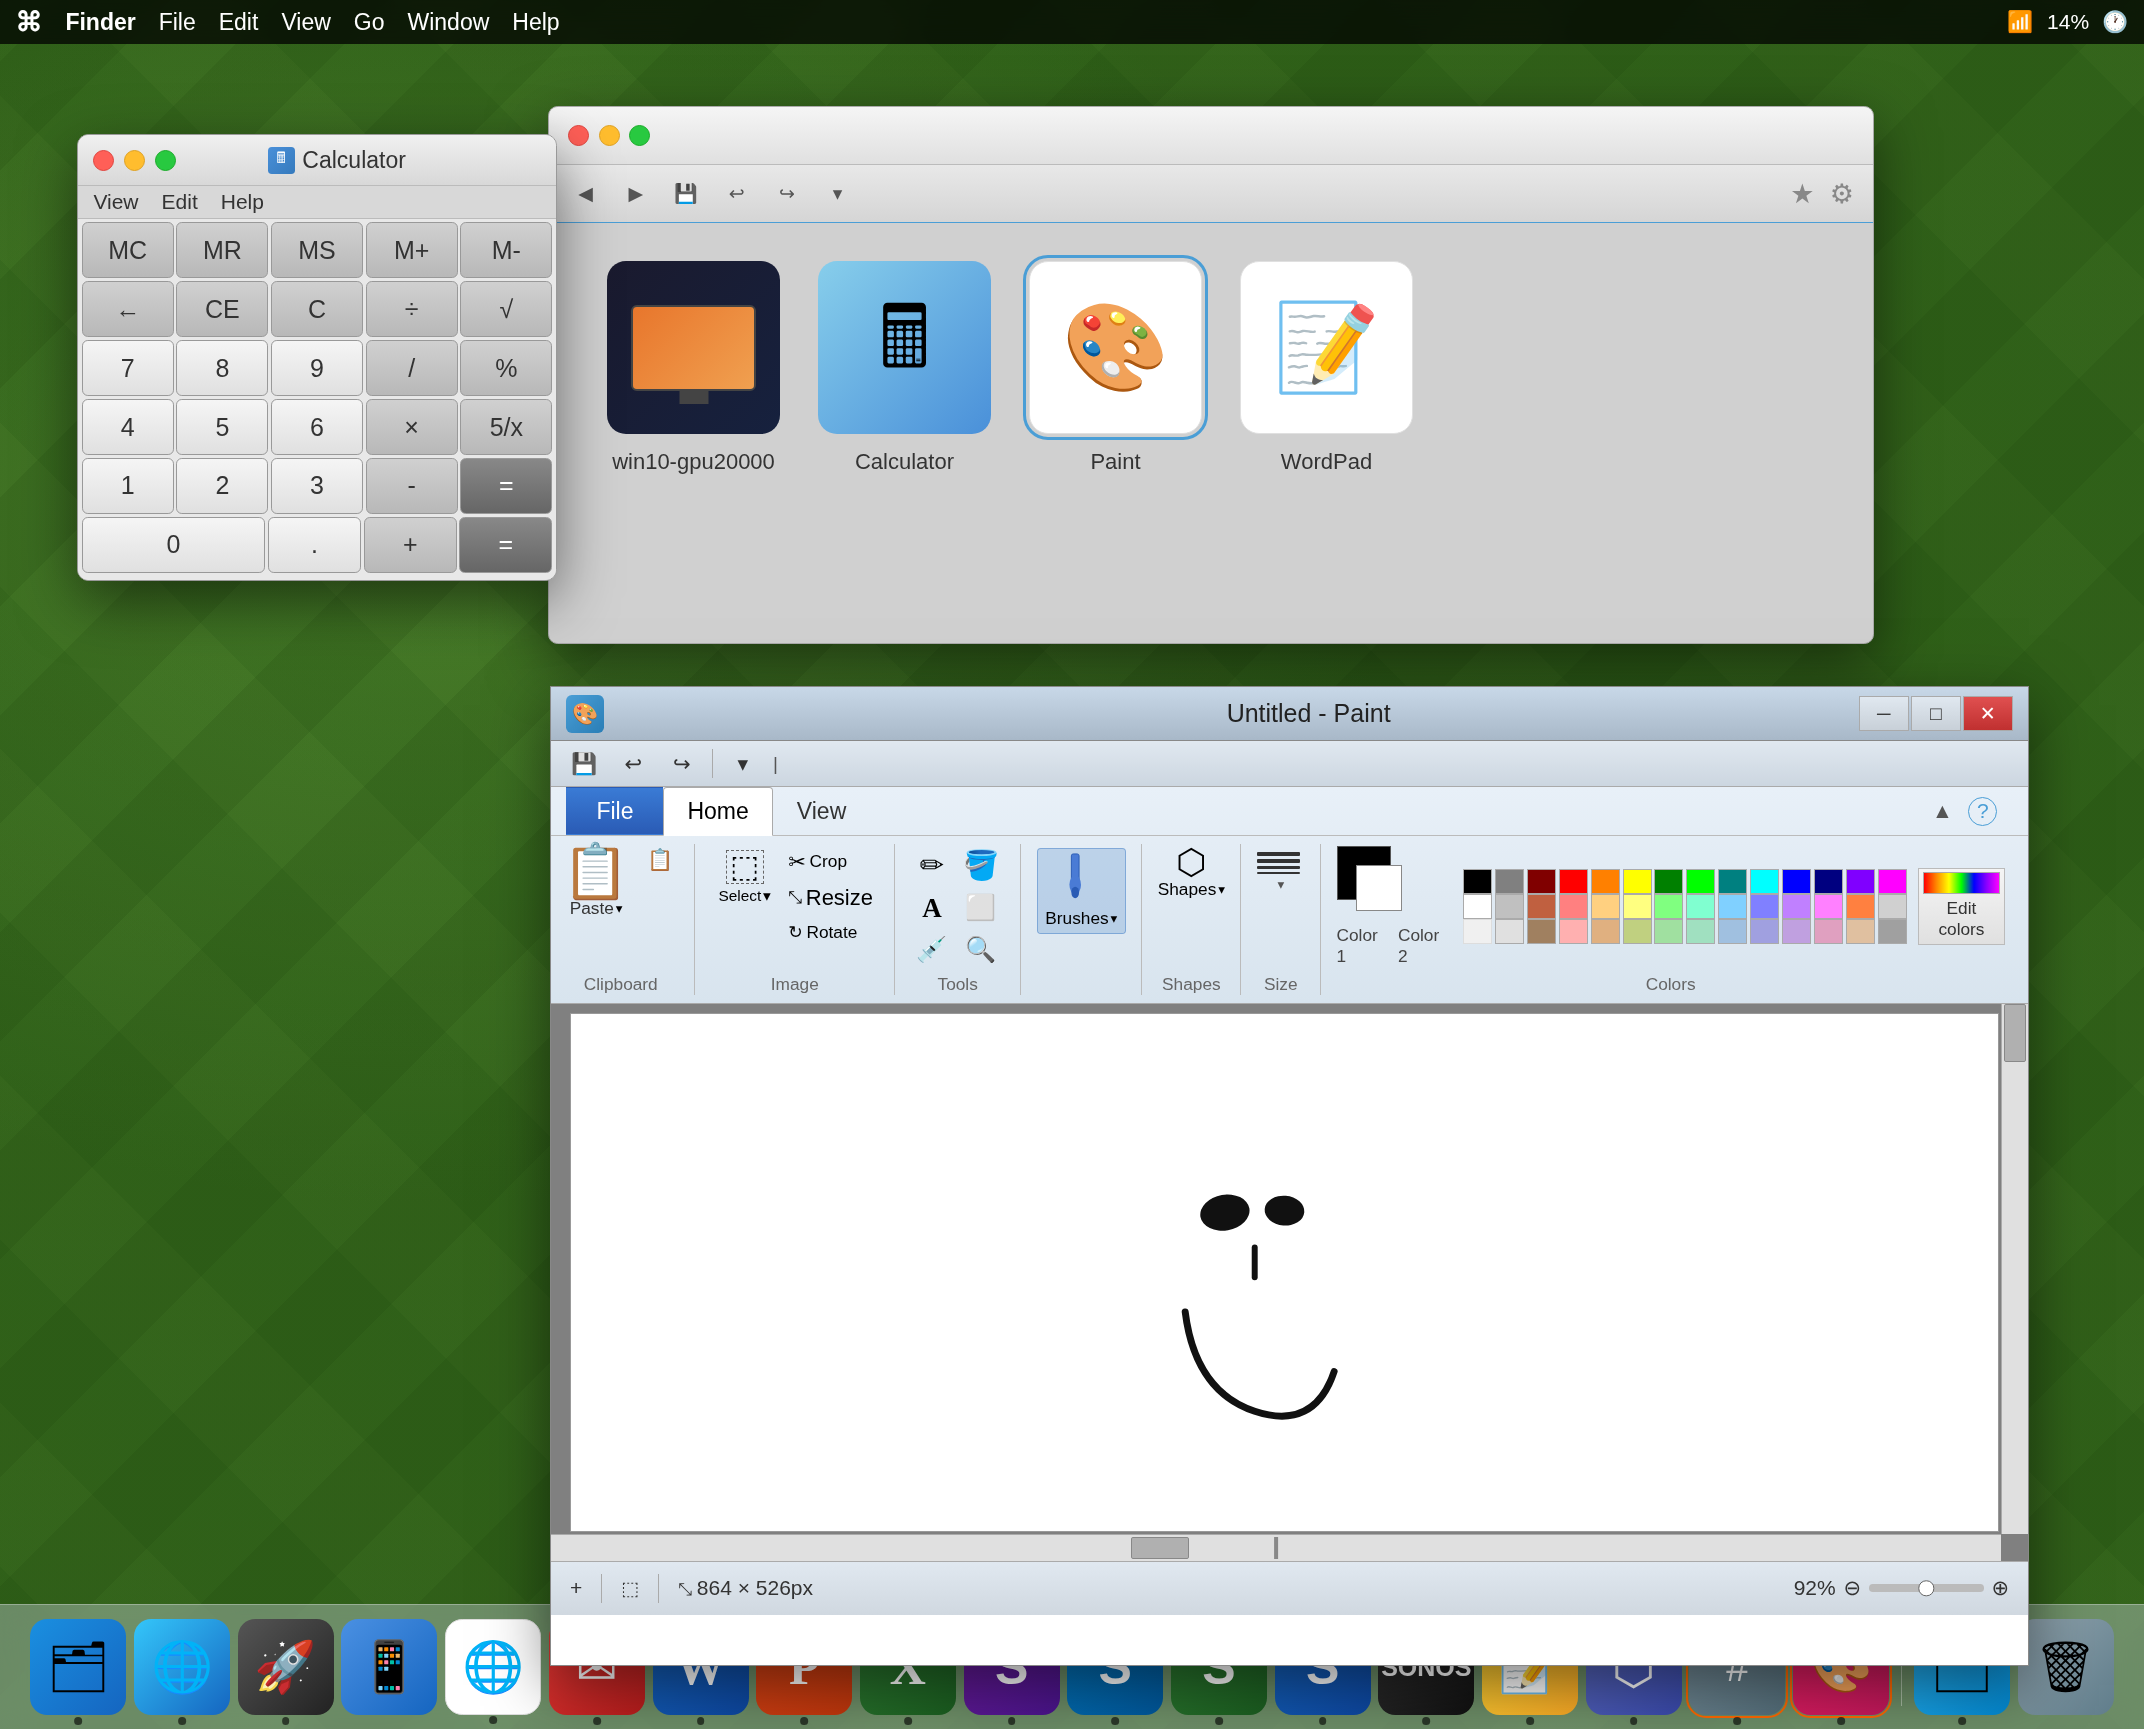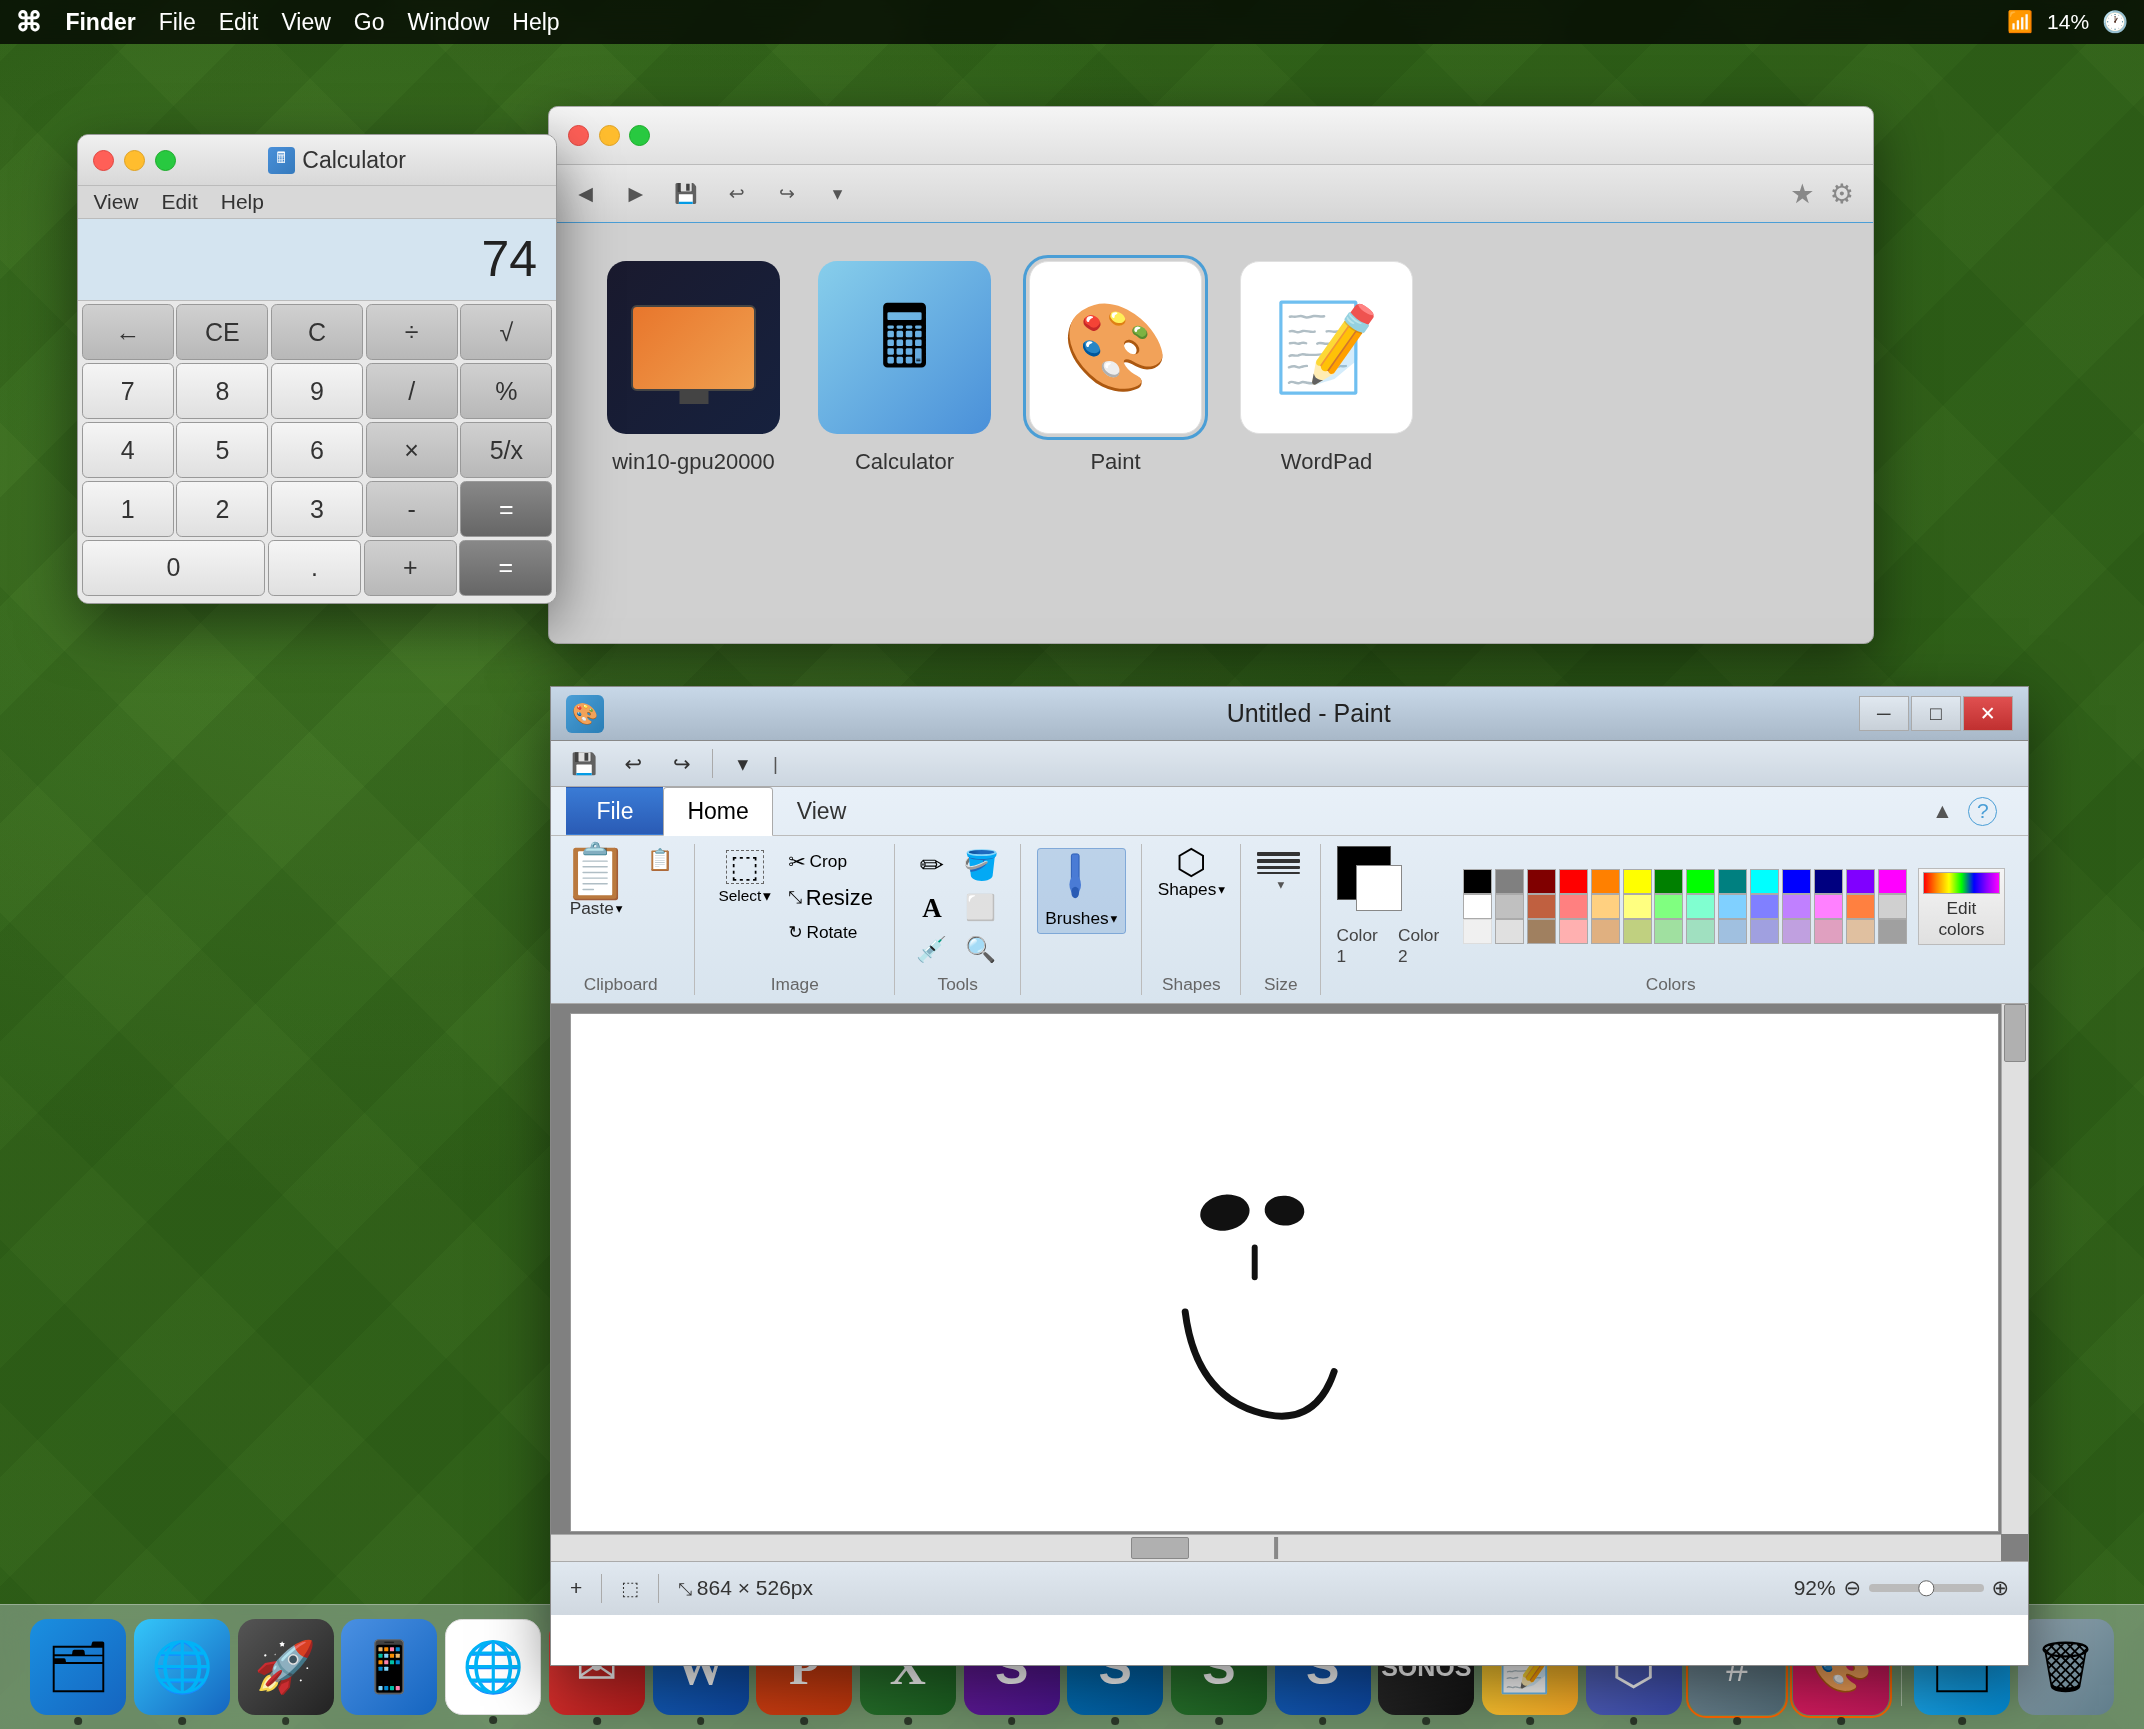--- a/index.html
+++ b/index.html
@@ -721,25 +721,29 @@
     <div class="calc-title">
       <div class="calc-icon-small">🖩</div>
       <span>Calculator</span>
     </div>
   </div>
   <div class="calc-menubar">
     <span>View</span>
     <span>Edit</span>
     <span>Help</span>
   </div>
-  <div class="calc-display">
-    <span>74</span>
-  </div>
   <div class="calc-buttons">
 
+    <div class="calc-row">
+      <button class="calc-btn medium">MC</button>
+      <button class="calc-btn medium">MR</button>
+      <button class="calc-btn medium">MS</button>
+      <button class="calc-btn medium">M+</button>
+      <button class="calc-btn medium">M-</button>
+    </div>
 
     <div class="calc-row">
       <button class="calc-btn medium">←</button>
       <button class="calc-btn medium">CE</button>
       <button class="calc-btn medium">C</button>
       <button class="calc-btn medium">÷</button>
       <button class="calc-btn medium">√</button>
     </div>
 
     <div class="calc-row">

